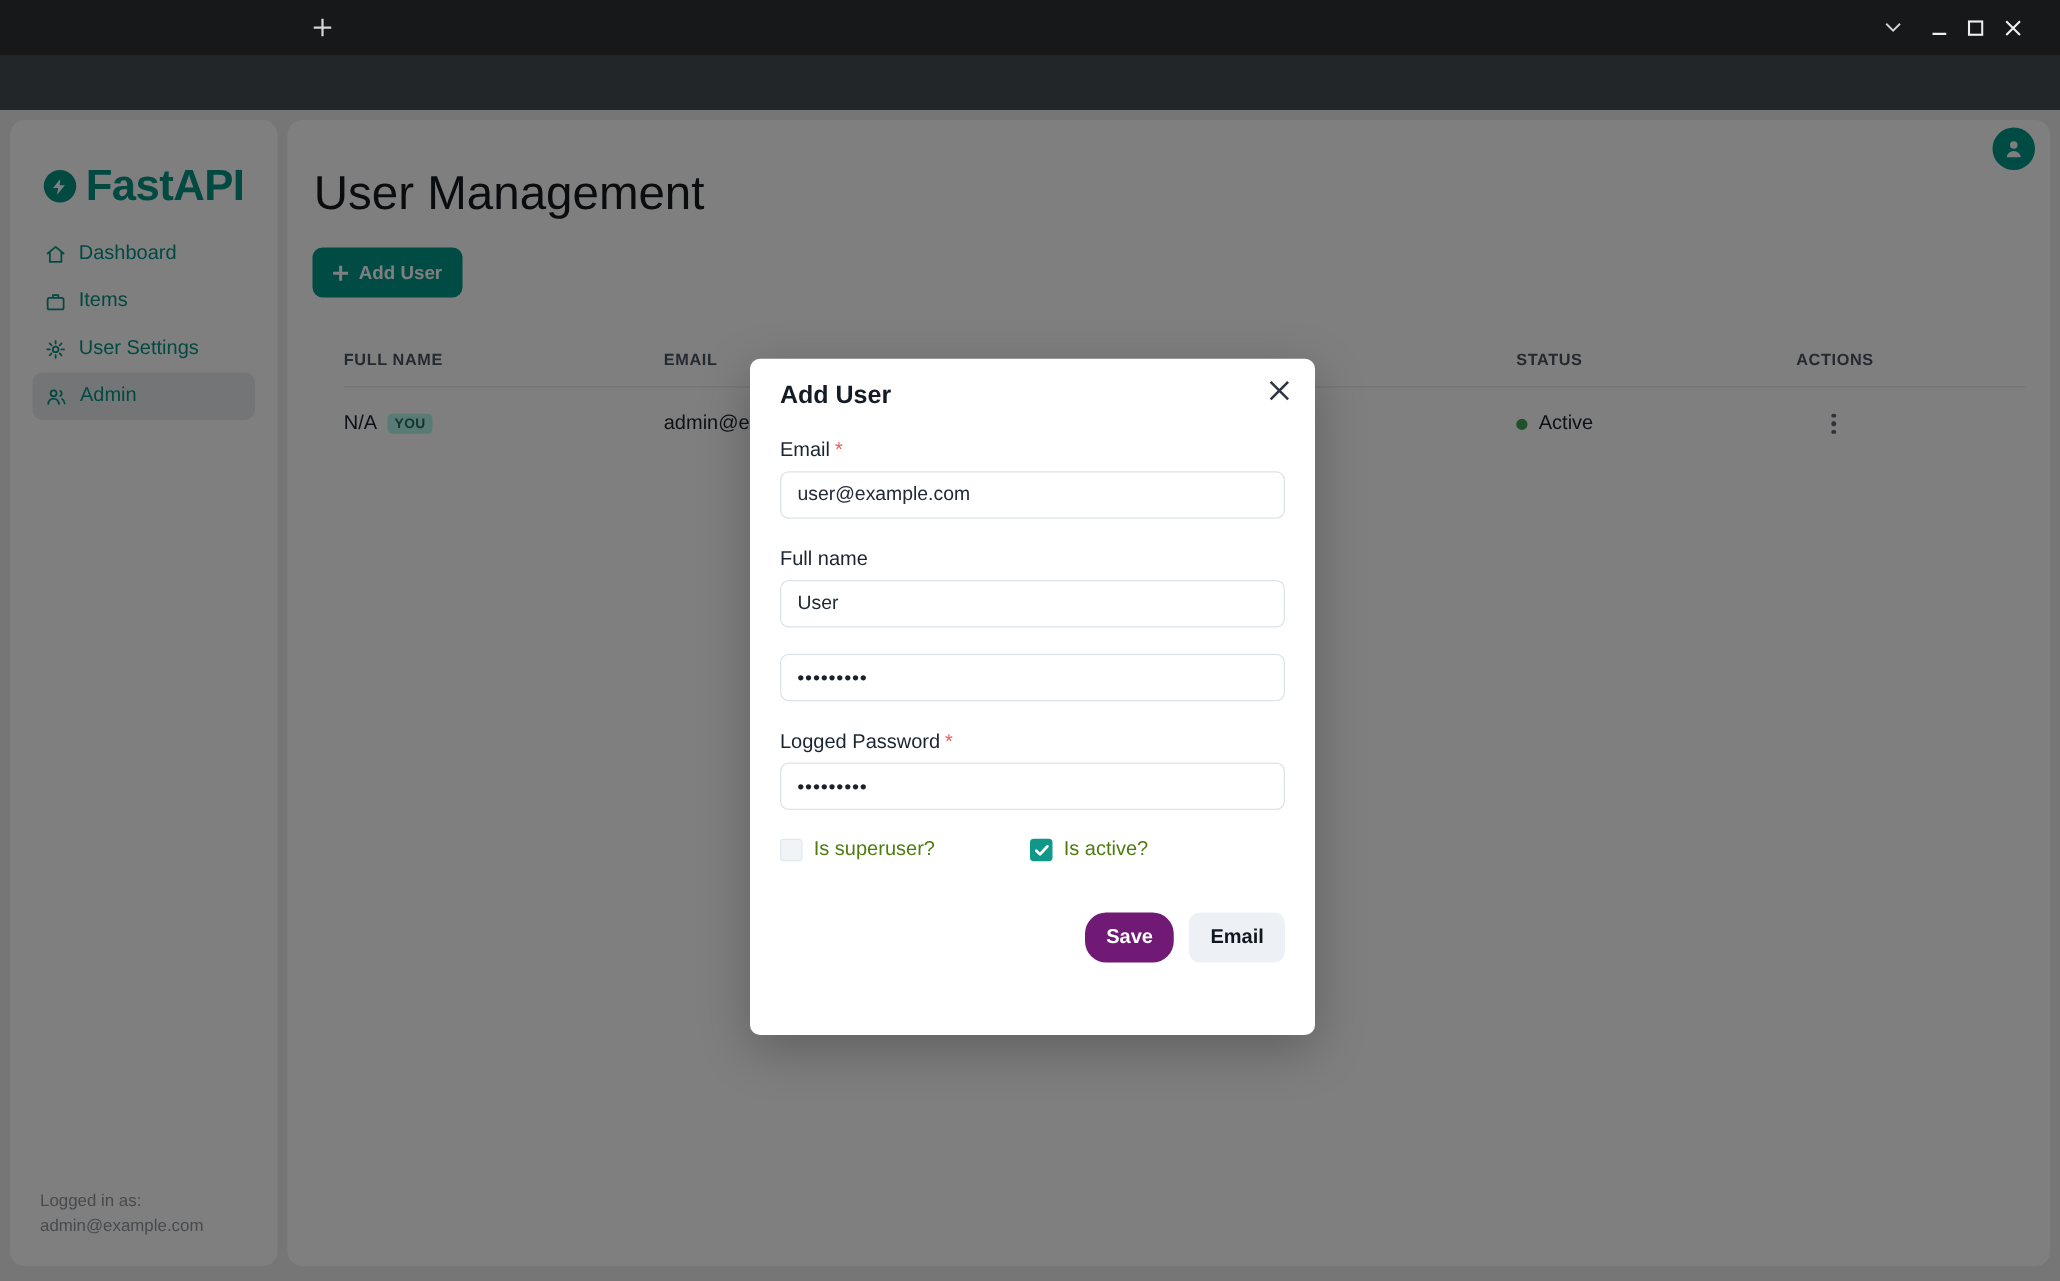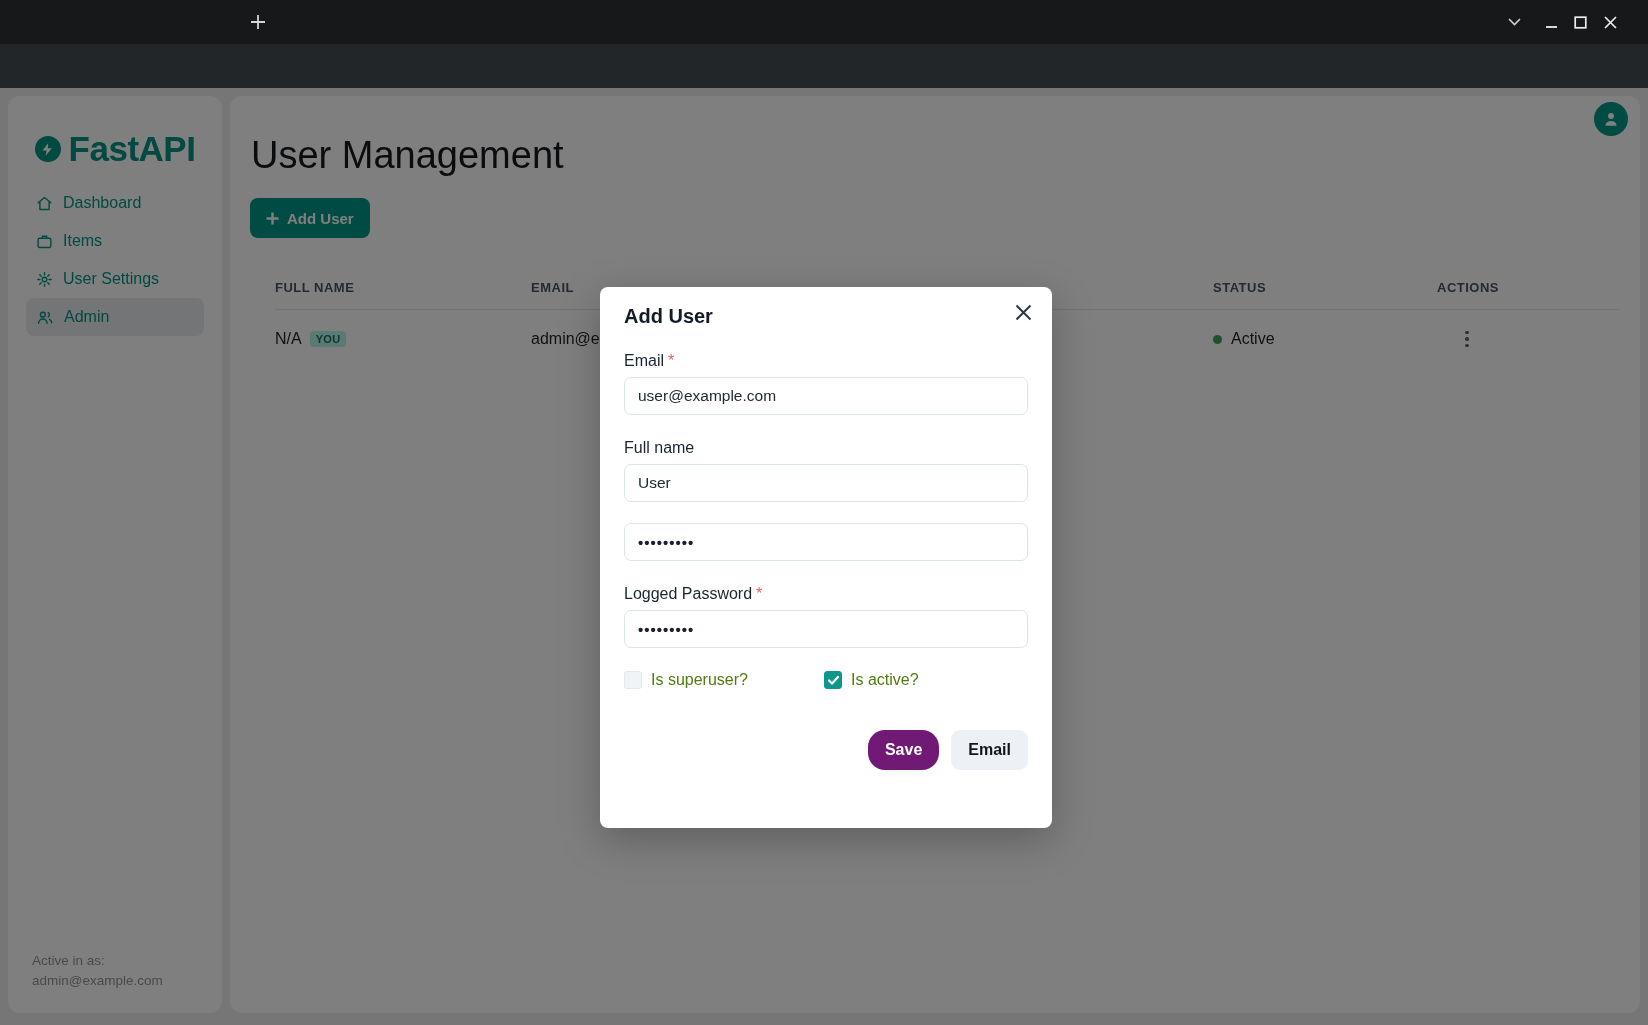--- a/index.html
+++ b/index.html
@@ -236,21 +236,21 @@
       <div class="nav-item active">
         <svg width="18" height="17" viewBox="0 0 24 24">
             <circle cx="9" cy="8" r="3.4" stroke="currentColor" stroke-width="2" fill="none"></circle>
             <path d="M3 20 a6 6 0 0 1 12 0" stroke="currentColor" stroke-width="2" fill="none" stroke-linecap="round"></path>
             <path d="M16.5 5.2 a3.4 3.4 0 0 1 0 5.8 M18.5 14.5 a6 6 0 0 1 3 5" stroke="currentColor" stroke-width="2" fill="none" stroke-linecap="round"></path>
           </svg>
         <span>Admin</span>
       </div>
     </div>
     <div class="logged">
-      <div>Active in as:</div>
+      <div>Logged in as:</div>
       <div>admin@example.com</div>
     </div>
   </div>
 
   <div class="main-card">
     <div class="avatar">
       <svg width="18" height="18" viewBox="0 0 24 24">
           <circle cx="12" cy="8" r="4" fill="#fff"></circle>
           <path d="M4.5 21 a7.5 6.5 0 0 1 15 0 Z" fill="#fff"></path>
         </svg>

